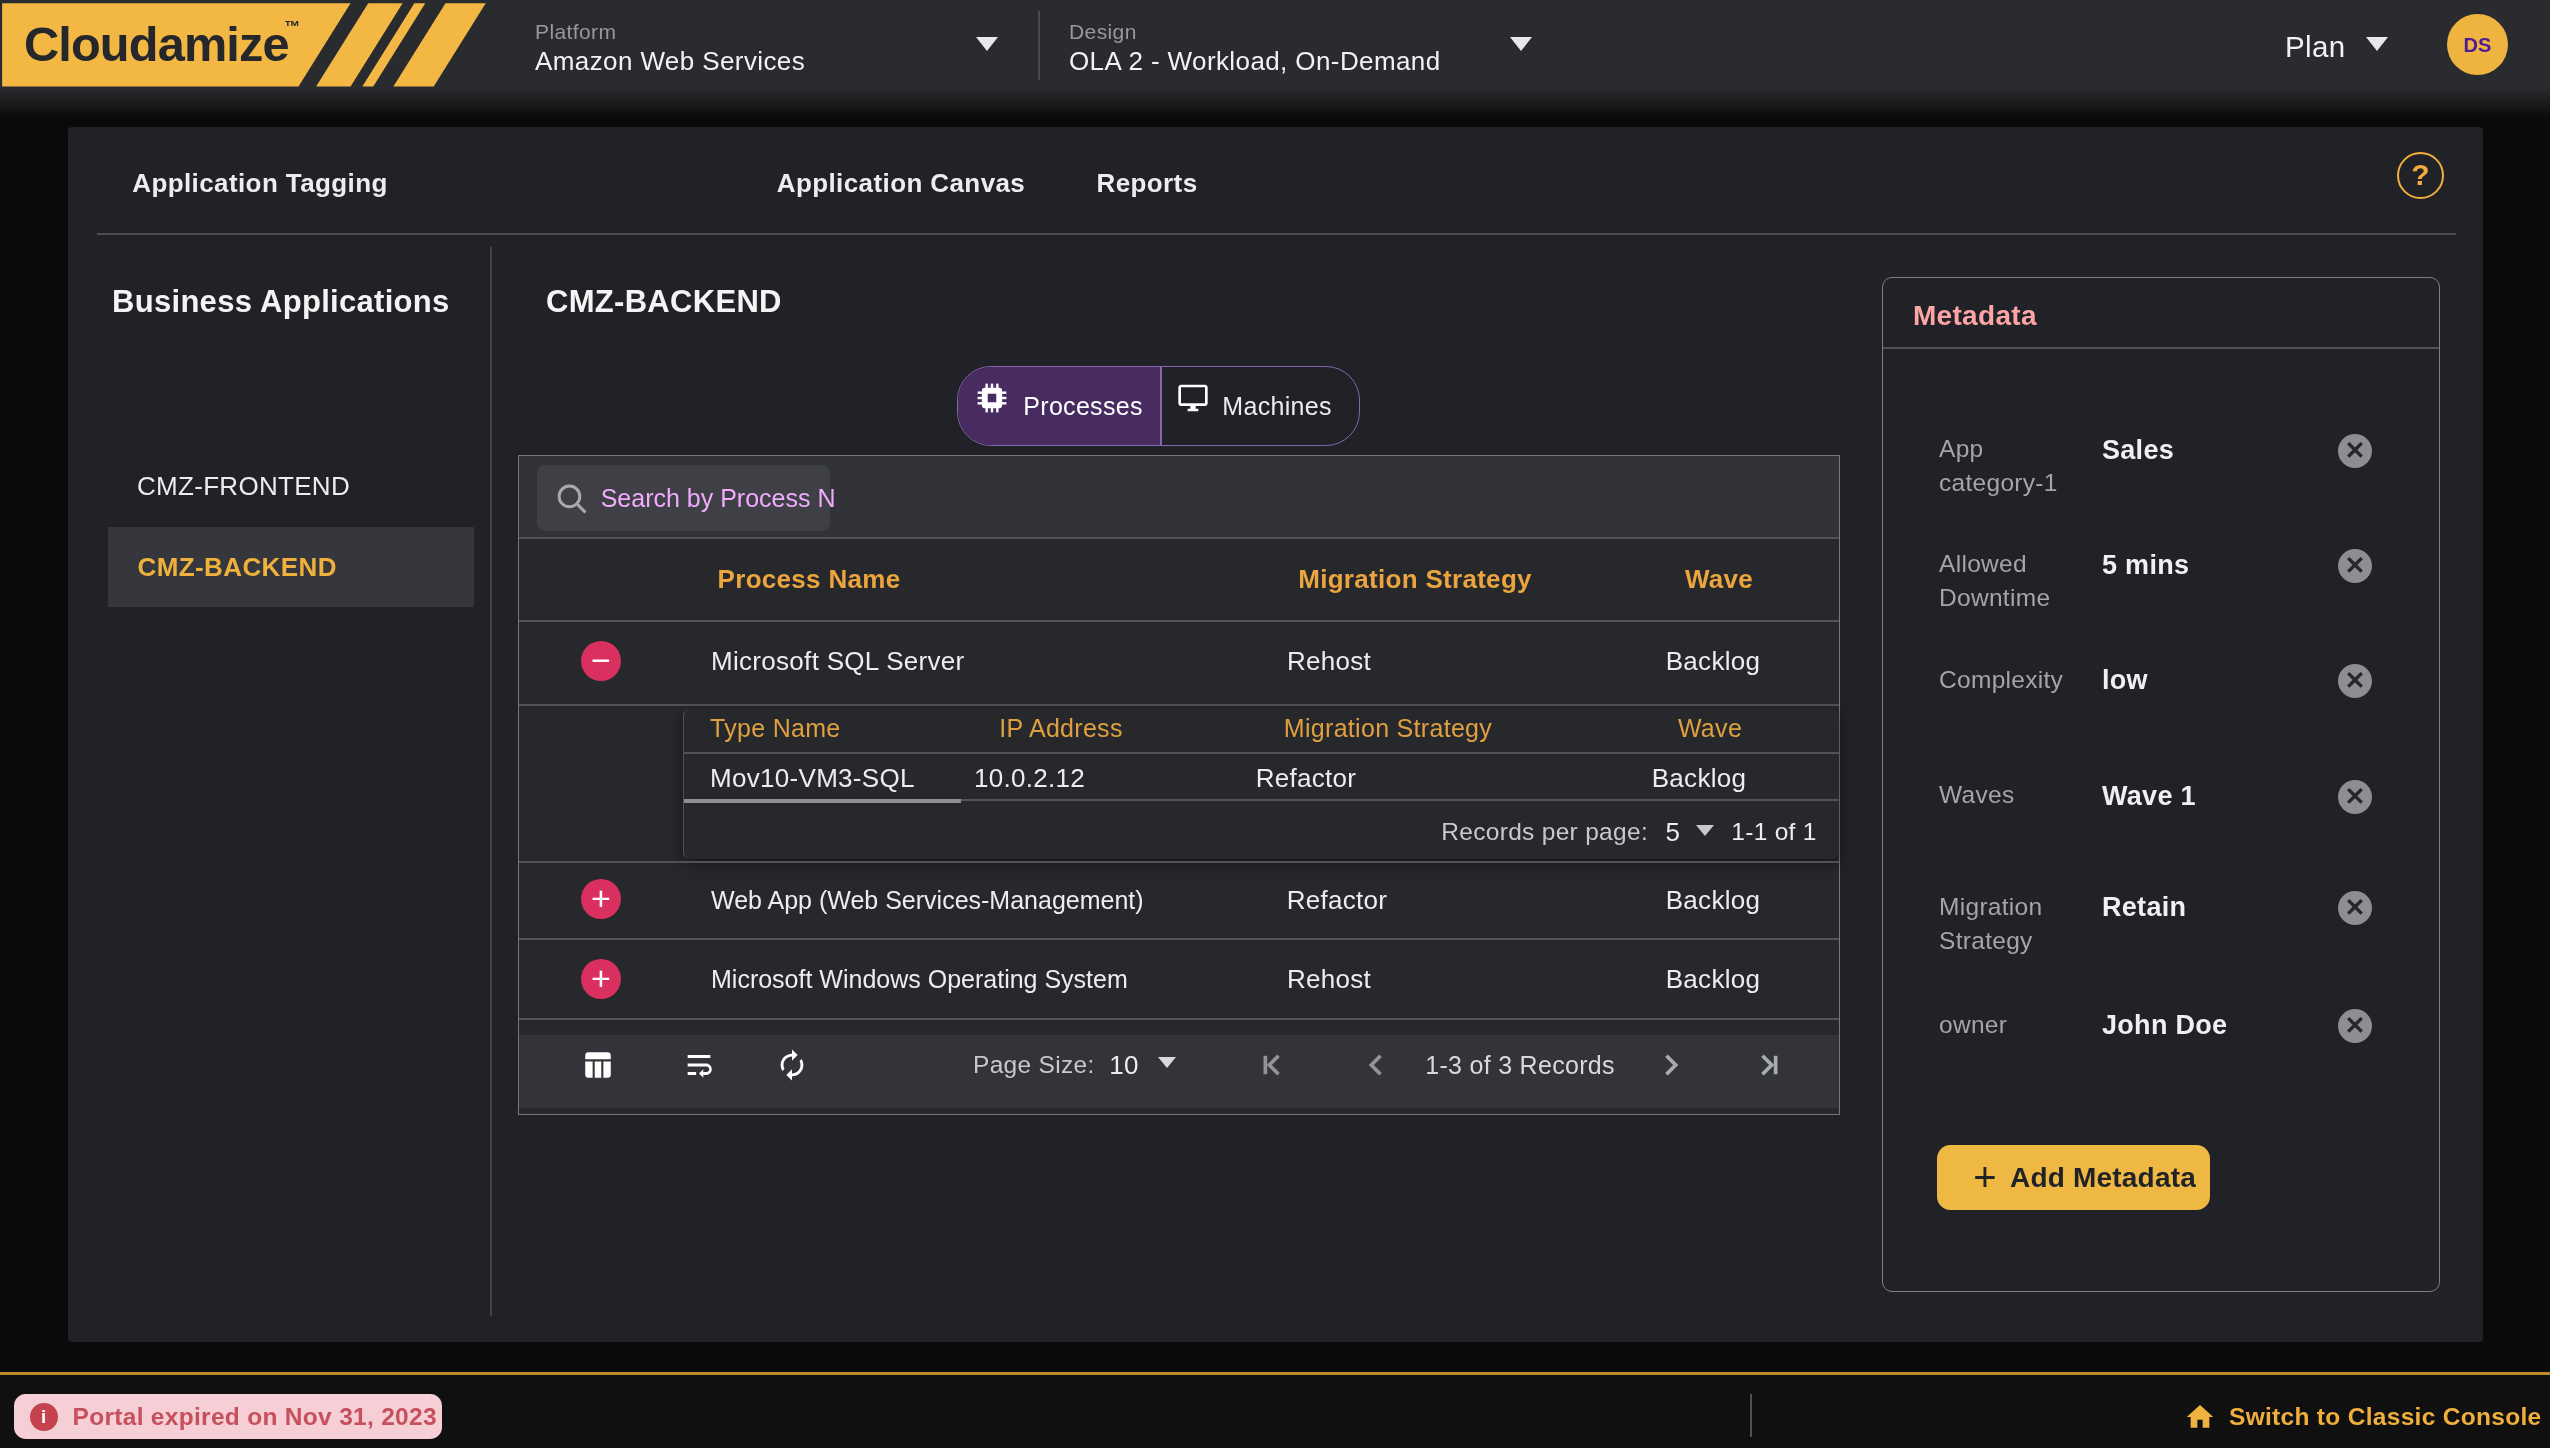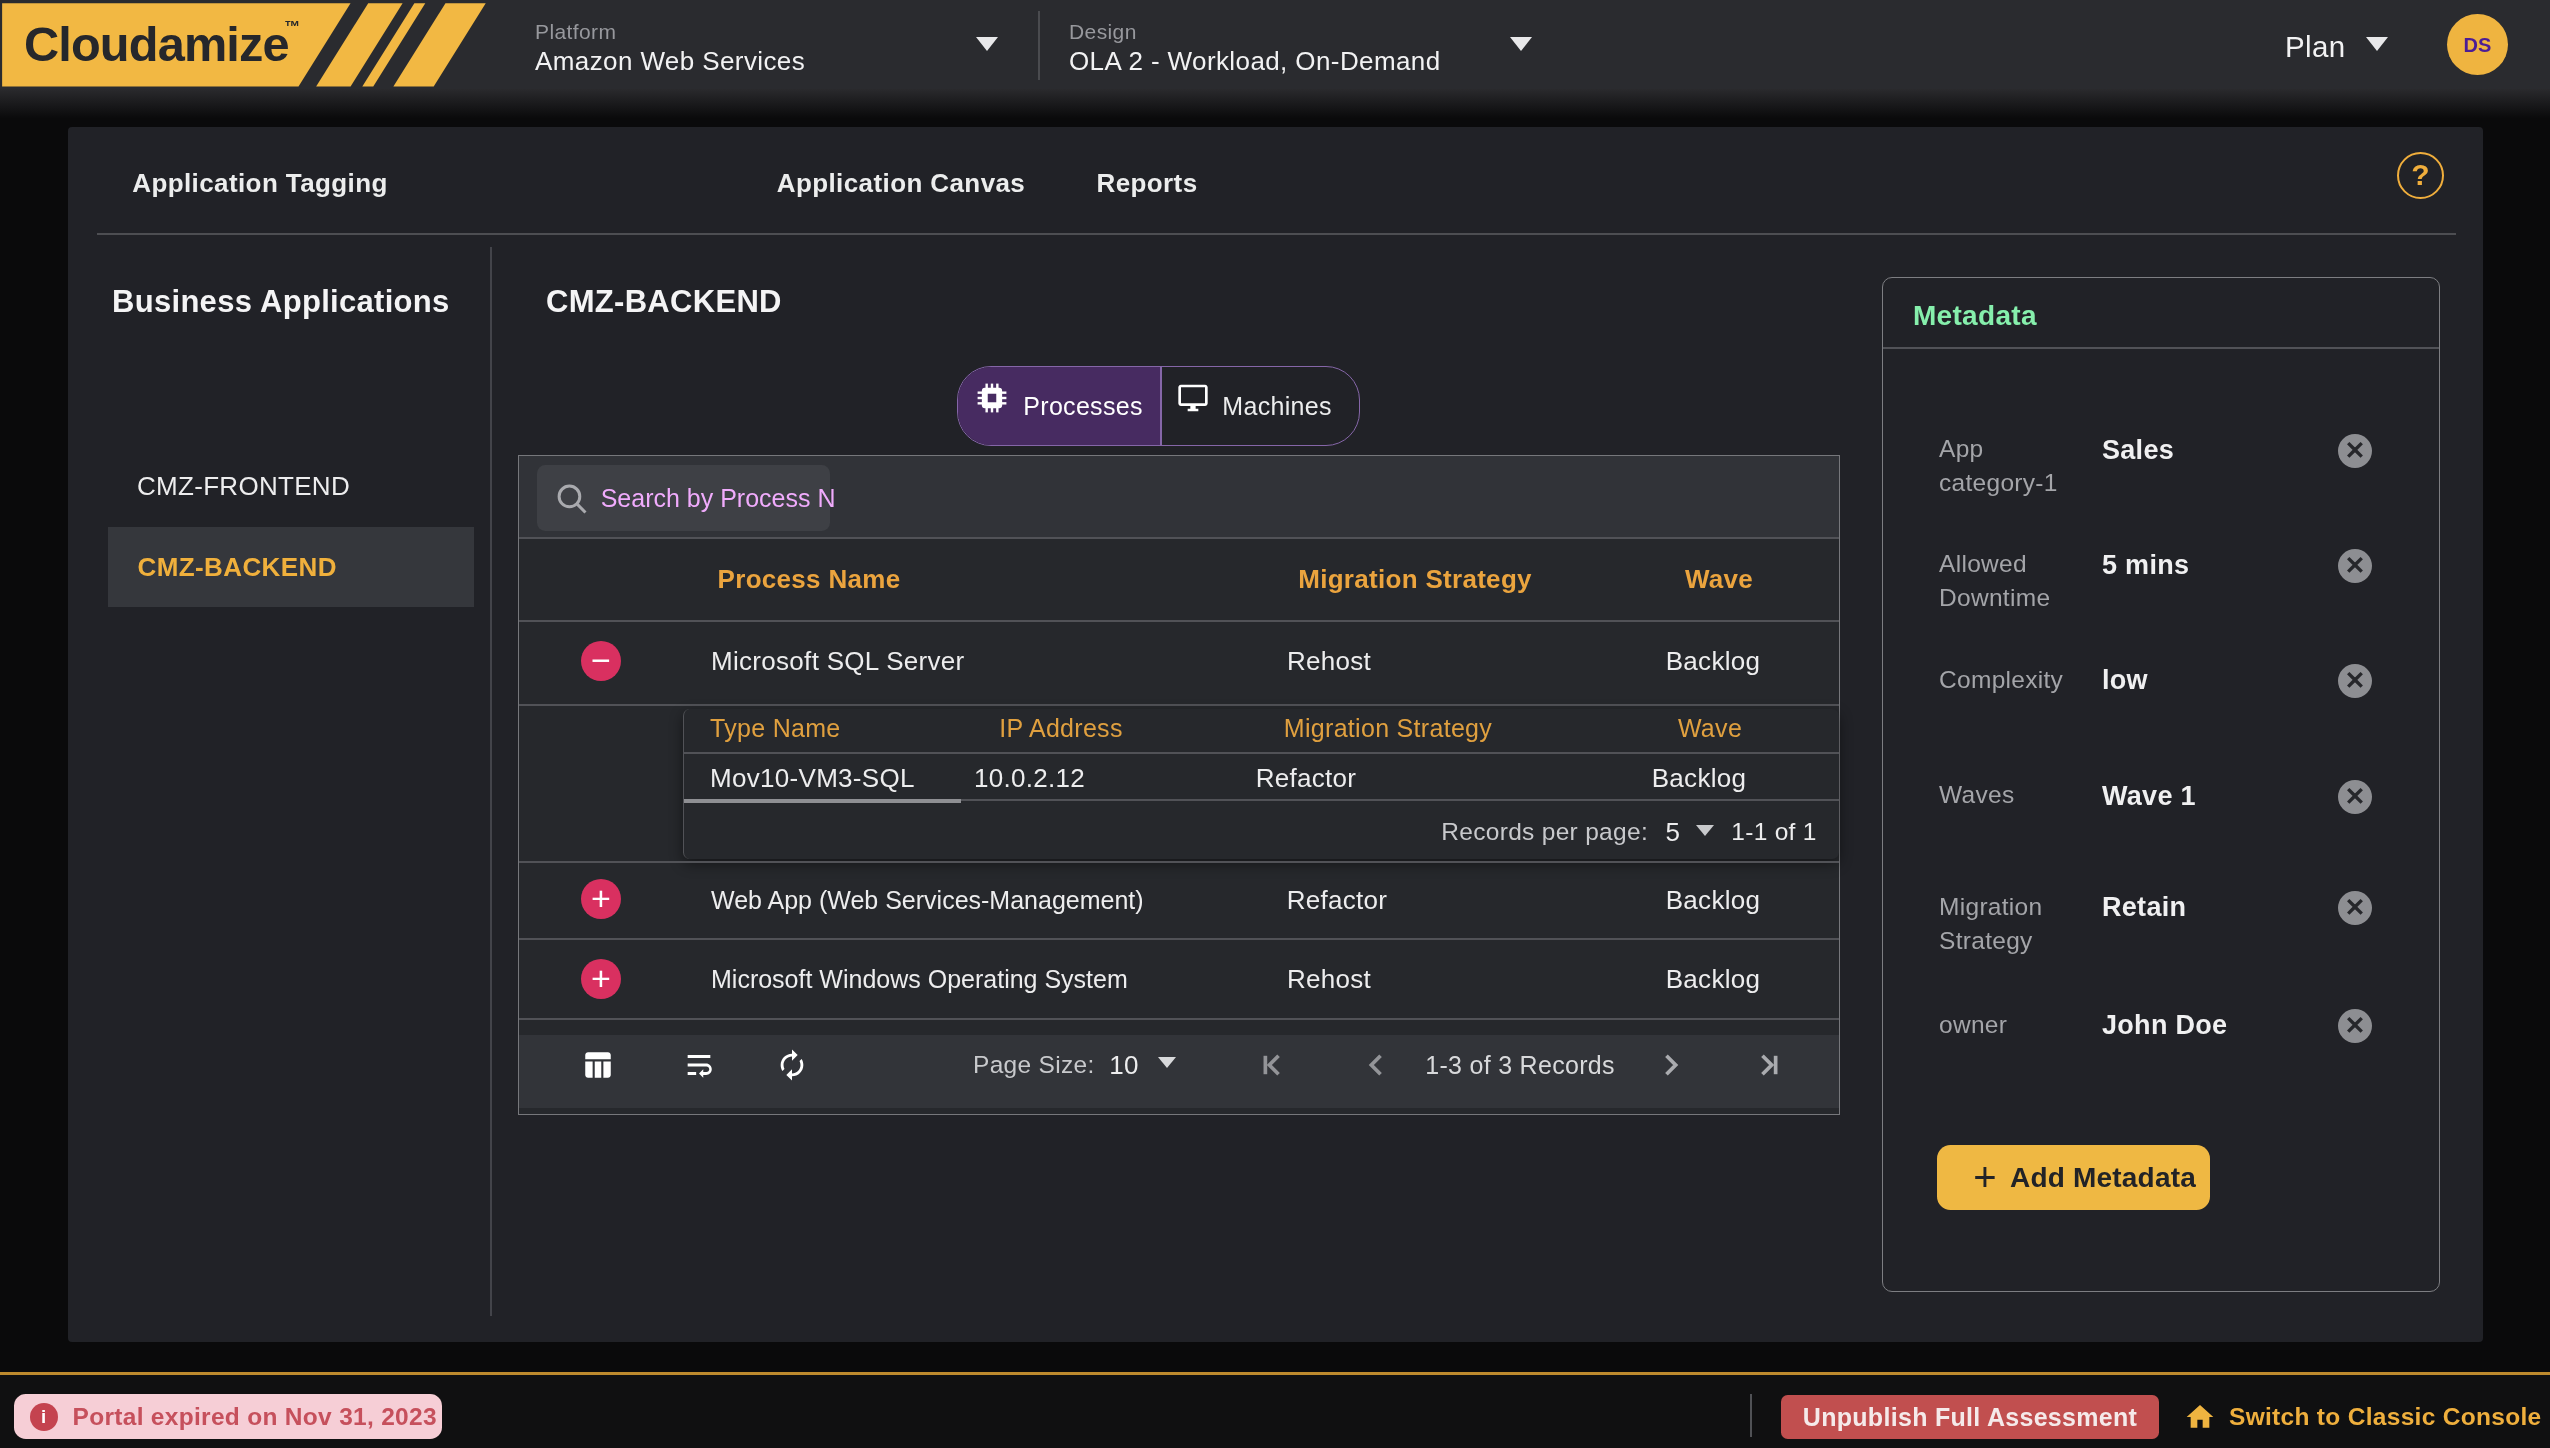--- a/index.html
+++ b/index.html
@@ -218,21 +218,21 @@
             <polyline points="9.5,5.5 16,12 9.5,18.5"></polyline>
           </svg>
         <svg class="abs" style="left:1230px; top:12.7px;" width="34" height="34" viewBox="0 0 24 24" fill="none" stroke="#aaabaf" stroke-width="2.6">
             <polyline points="9.5,5.5 16,12 9.5,18.5"></polyline>
             <line x1="18.8" y1="5.5" x2="18.8" y2="18.5"></line>
           </svg>
       </div>
     </div>
 
     <div id="meta">
-      <div class="abs" style="left:30px; top:22px; color:#86efac; font-size:28px; font-weight:bold; letter-spacing:0.3px;">Metadata</div>
+      <div class="abs" style="left:30px; top:22px; color:#fca5a5; font-size:28px; font-weight:bold; letter-spacing:0.3px;">Metadata</div>
       <div class="hrow" style="top:69px;"></div>
 
       <div class="abs mlabel" style="left:56px; top:157px;">App</div>
       <div class="abs mlabel" style="left:56px; top:191px;">category-1</div>
       <div class="abs mvalue" style="left:219px; top:157px;">Sales</div>
       <div class="xcircle" style="left:455px; top:156px;"></div>
 
       <div class="abs mlabel" style="left:56px; top:272px;">Allowed</div>
       <div class="abs mlabel" style="left:56px; top:306px;">Downtime</div>
       <div class="abs mvalue" style="left:219px; top:272px;">5 mins</div>
@@ -264,23 +264,20 @@
 
   <div id="goldline"></div>
   <div id="bottombar">
     <div id="expbadge">
       <div class="abs" style="left:16px; top:8.4px; width:28px; height:28px; border-radius:50%; background:#c4434f;">
         <span class="abs ctr" style="left:50%; top:50%; color:#fff; font-size:18.6px; font-weight:bold;">i</span>
       </div>
       <span class="abs vctr" style="left:59px; top:50%; color:#c6505c; font-size:24.5px; font-weight:bold; letter-spacing:0.3px;">Portal expired on Nov 31, 2023</span>
     </div>
     <div class="vline" style="left:1750px; top:19.4px; height:43px; background:#505155;"></div>
-    <div id="unpub">
-        <span class="abs ctr" style="left:50%; top:50%; color:#f5eaea; font-size:25px; font-weight:bold; letter-spacing:0.3px;">Unpublish Full Assessment</span>
-      </div>
     <svg class="abs" style="left:2184px; top:26px;" width="32" height="32" viewBox="0 0 24 24" fill="#efb440">
         <path d="M10 20v-6h4v6h5v-8h3L12 3 2 12h3v8z"></path>
       </svg>
     <span class="abs vctr" style="left:2229px; top:42px; color:#efaf3d; font-size:24.5px; font-weight:bold; letter-spacing:0.3px;">Switch to Classic Console</span>
   </div>
 
 </div>
 
 
 </body></html>

